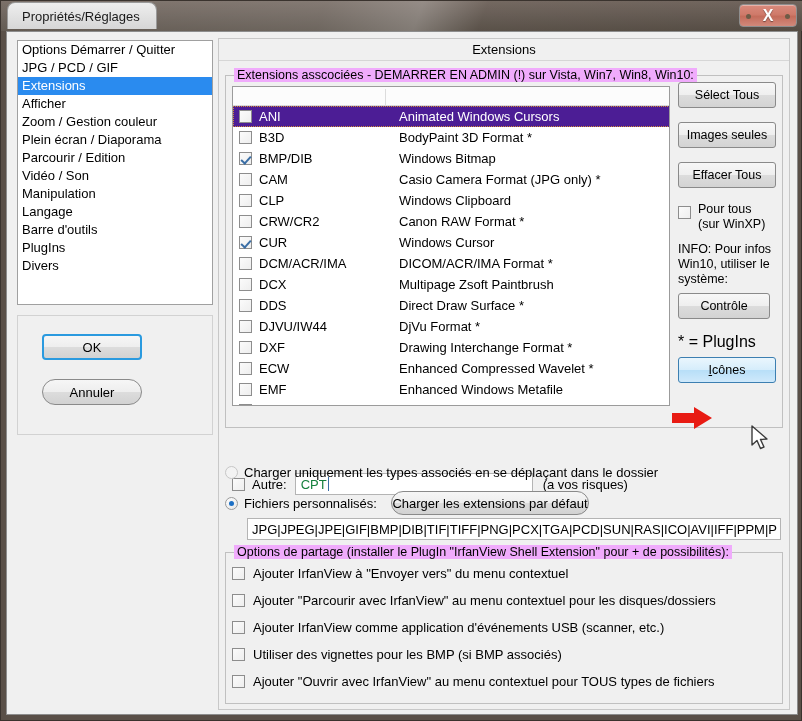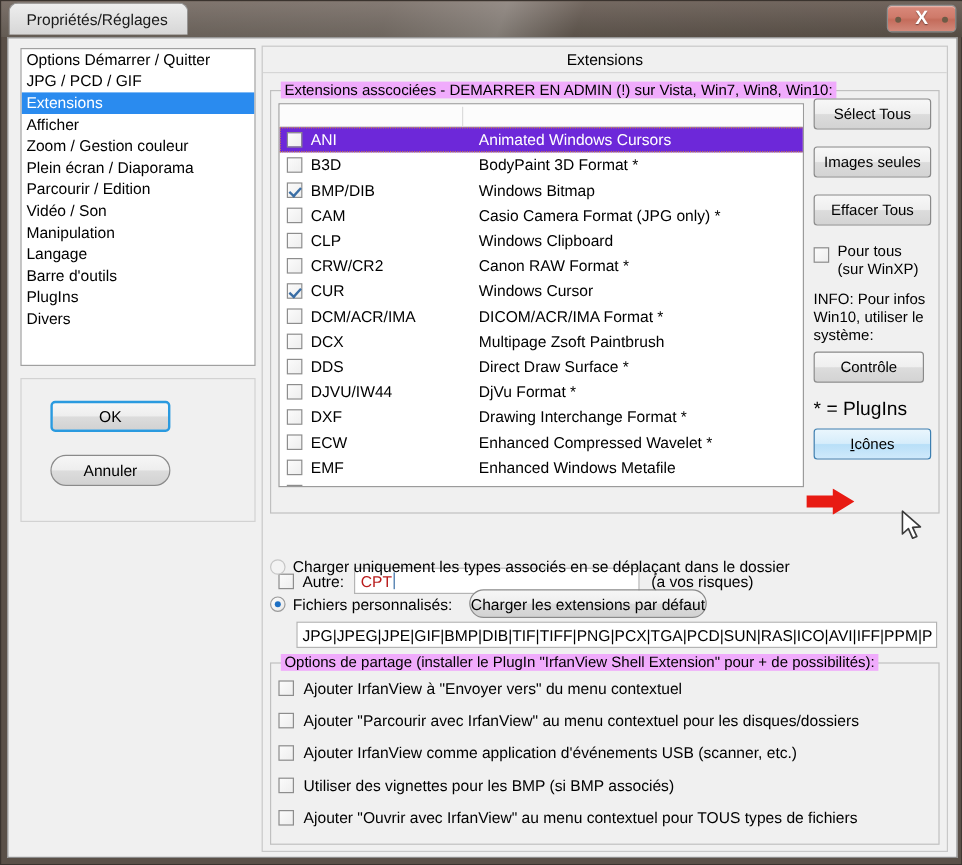--- a/index.html
+++ b/index.html
@@ -175,21 +175,21 @@
     position: absolute; left: 0; top: 19px; width: 437px; height: 300px;
   }
   .ext-row {
     position: relative;
     height: 21px;
     display: flex; align-items: center;
     font-size: 13px;
     padding-left: 6px;
   }
   .ext-row.selected {
-    background: #6d28d9;
+    background: #4c1d95;
     color: #ffffff;
     outline: 1px dotted #d28b3a;
     outline-offset: -1px;
   }
   .cb {
     width: 13px; height: 13px; min-width: 13px;
     background: linear-gradient(135deg,#fbfbfb 0%, #eeeeee 100%);
     border: 1px solid #8d8d8d;
     margin-right: 7px;
     position: relative;
@@ -248,21 +248,21 @@
     position: absolute; left: 6px; top: 396px;
     width: 558px; height: 24px;
     display: flex; align-items: center;
     font-size: 13px;
   }
   #autre-input {
     width: 238px; height: 22px; margin-left: 8px;
     background: #ffffff; border: 1px solid #b4b4b4;
     display: flex; align-items: center;
     padding-left: 5px;
-    font-size: 13px; color: #b91c1c;
+    font-size: 13px; color: #15803d;
     position: relative;
   }
   #autre-input .caret {
     display: inline-block; width: 1px; height: 14px;
     background: #3a6ea5; margin-left: 1px;
   }
   #risques { margin-left: 10px; font-size: 13px; }
 
   
   .radio {

